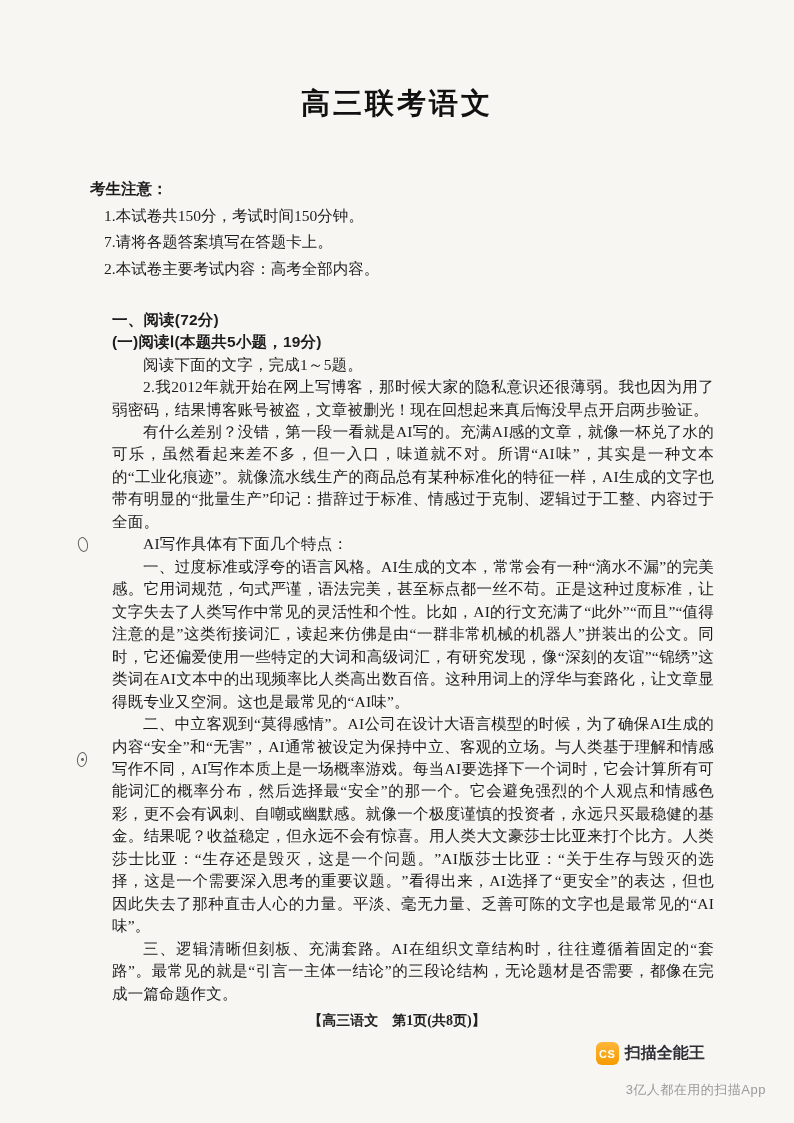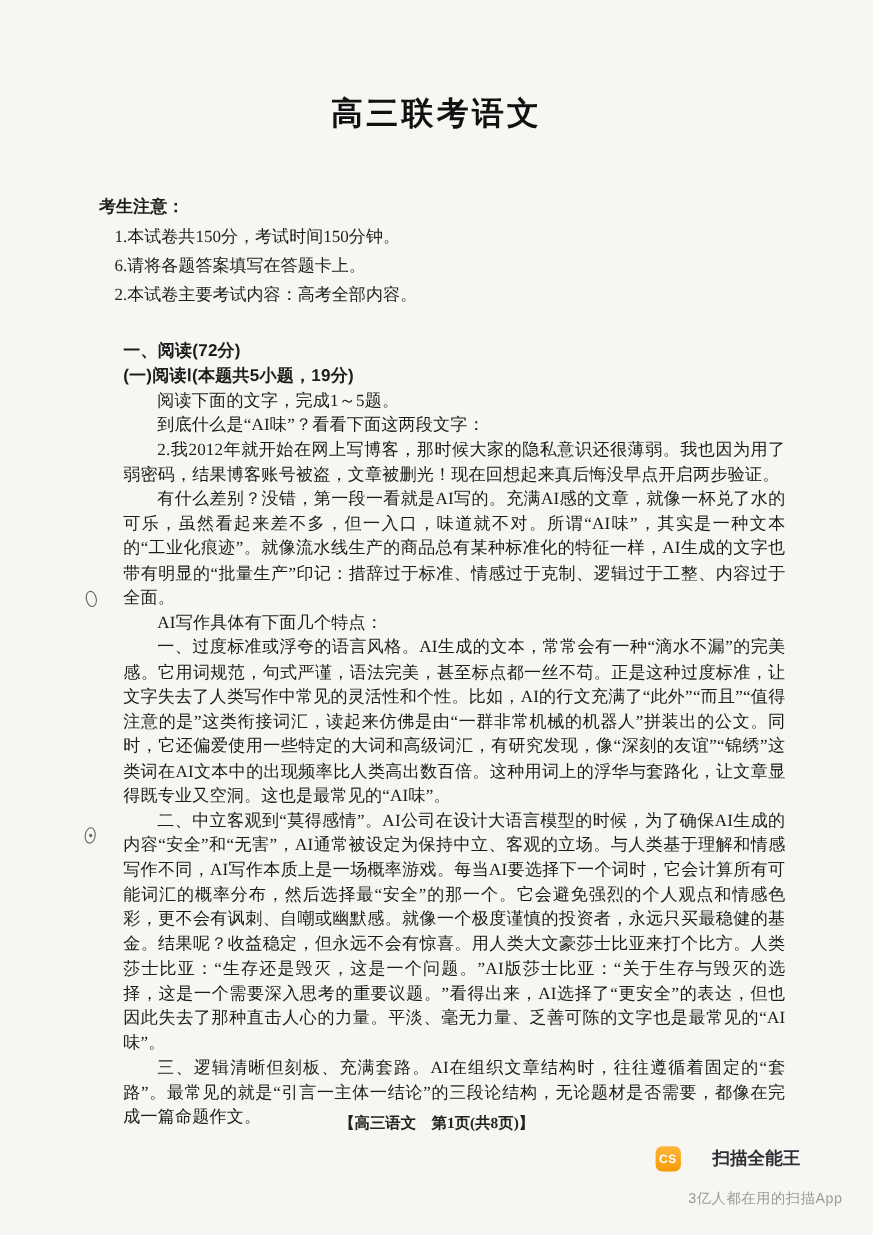--- a/index.html
+++ b/index.html
@@ -100,21 +100,20 @@
     display: flex;
     align-items: center;
     justify-content: center;
     letter-spacing: 0.5px;
   }
   .badge-name {
     font-family: "Liberation Sans", sans-serif;
     font-weight: bold;
     font-size: 16px;
     color: #2e2e36;
-    margin-left: 23px;
   }
   .badge-tagline {
     margin-top: 16px;
     font-family: Liberation Sans, sans-serif;
     font-size: 13px;
     color: #9a9a9a;
     padding-left: 30px;
     letter-spacing: 0.5px;
   }
 </style>
@@ -122,30 +121,29 @@
 <body>
 
 <div class="page">
 
   <h1 class="title">高三联考语文</h1>
 
   <div class="notice">
     <div class="notice-heading">考生注意：</div>
     <div class="notice-items">
         <div class="notice-item">1.本试卷共150分，考试时间150分钟。</div>
-        <div class="notice-item">6.请将各题答案填写在答题卡上。</div>
+        <div class="notice-item">7.请将各题答案填写在答题卡上。</div>
         <div class="notice-item">2.本试卷主要考试内容：高考全部内容。</div>
       </div>
   </div>
 
   <div class="content" id="paragraphs">
       <p class="para bold">一、阅读(72分)</p>
       <p class="para bold">(一)阅读Ⅰ(本题共5小题，19分)</p>
       <p class="para indent">阅读下面的文字，完成1～5题。</p>
-      <p class="para indent">到底什么是“AI味”？看看下面这两段文字：</p>
       <p class="para indent">2.我2012年就开始在网上写博客，那时候大家的隐私意识还很薄弱。我也因为用了弱密码，结果博客账号被盗，文章被删光！现在回想起来真后悔没早点开启两步验证。</p>
       <p class="para indent">有什么差别？没错，第一段一看就是AI写的。充满AI感的文章，就像一杯兑了水的可乐，虽然看起来差不多，但一入口，味道就不对。所谓“AI味”，其实是一种文本的“工业化痕迹”。就像流水线生产的商品总有某种标准化的特征一样，AI生成的文字也带有明显的“批量生产”印记：措辞过于标准、情感过于克制、逻辑过于工整、内容过于全面。</p>
       <p class="para indent">AI写作具体有下面几个特点：</p>
       <p class="para indent">一、过度标准或浮夸的语言风格。AI生成的文本，常常会有一种“滴水不漏”的完美感。它用词规范，句式严谨，语法完美，甚至标点都一丝不苟。正是这种过度标准，让文字失去了人类写作中常见的灵活性和个性。比如，AI的行文充满了“此外”“而且”“值得注意的是”这类衔接词汇，读起来仿佛是由“一群非常机械的机器人”拼装出的公文。同时，它还偏爱使用一些特定的大词和高级词汇，有研究发现，像“深刻的友谊”“锦绣”这类词在AI文本中的出现频率比人类高出数百倍。这种用词上的浮华与套路化，让文章显得既专业又空洞。这也是最常见的“AI味”。</p>
       <p class="para indent">二、中立客观到“莫得感情”。AI公司在设计大语言模型的时候，为了确保AI生成的内容“安全”和“无害”，AI通常被设定为保持中立、客观的立场。与人类基于理解和情感写作不同，AI写作本质上是一场概率游戏。每当AI要选择下一个词时，它会计算所有可能词汇的概率分布，然后选择最“安全”的那一个。它会避免强烈的个人观点和情感色彩，更不会有讽刺、自嘲或幽默感。就像一个极度谨慎的投资者，永远只买最稳健的基金。结果呢？收益稳定，但永远不会有惊喜。用人类大文豪莎士比亚来打个比方。人类莎士比亚：“生存还是毁灭，这是一个问题。”AI版莎士比亚：“关于生存与毁灭的选择，这是一个需要深入思考的重要议题。”看得出来，AI选择了“更安全”的表达，但也因此失去了那种直击人心的力量。平淡、毫无力量、乏善可陈的文字也是最常见的“AI味”。</p>
       <p class="para indent">三、逻辑清晰但刻板、充满套路。AI在组织文章结构时，往往遵循着固定的“套路”。最常见的就是“引言一主体一结论”的三段论结构，无论题材是否需要，都像在完成一篇命题作文。</p>
     </div>
 
   <div class="footer">【高三语文　第1页(共8页)】</div>
 

